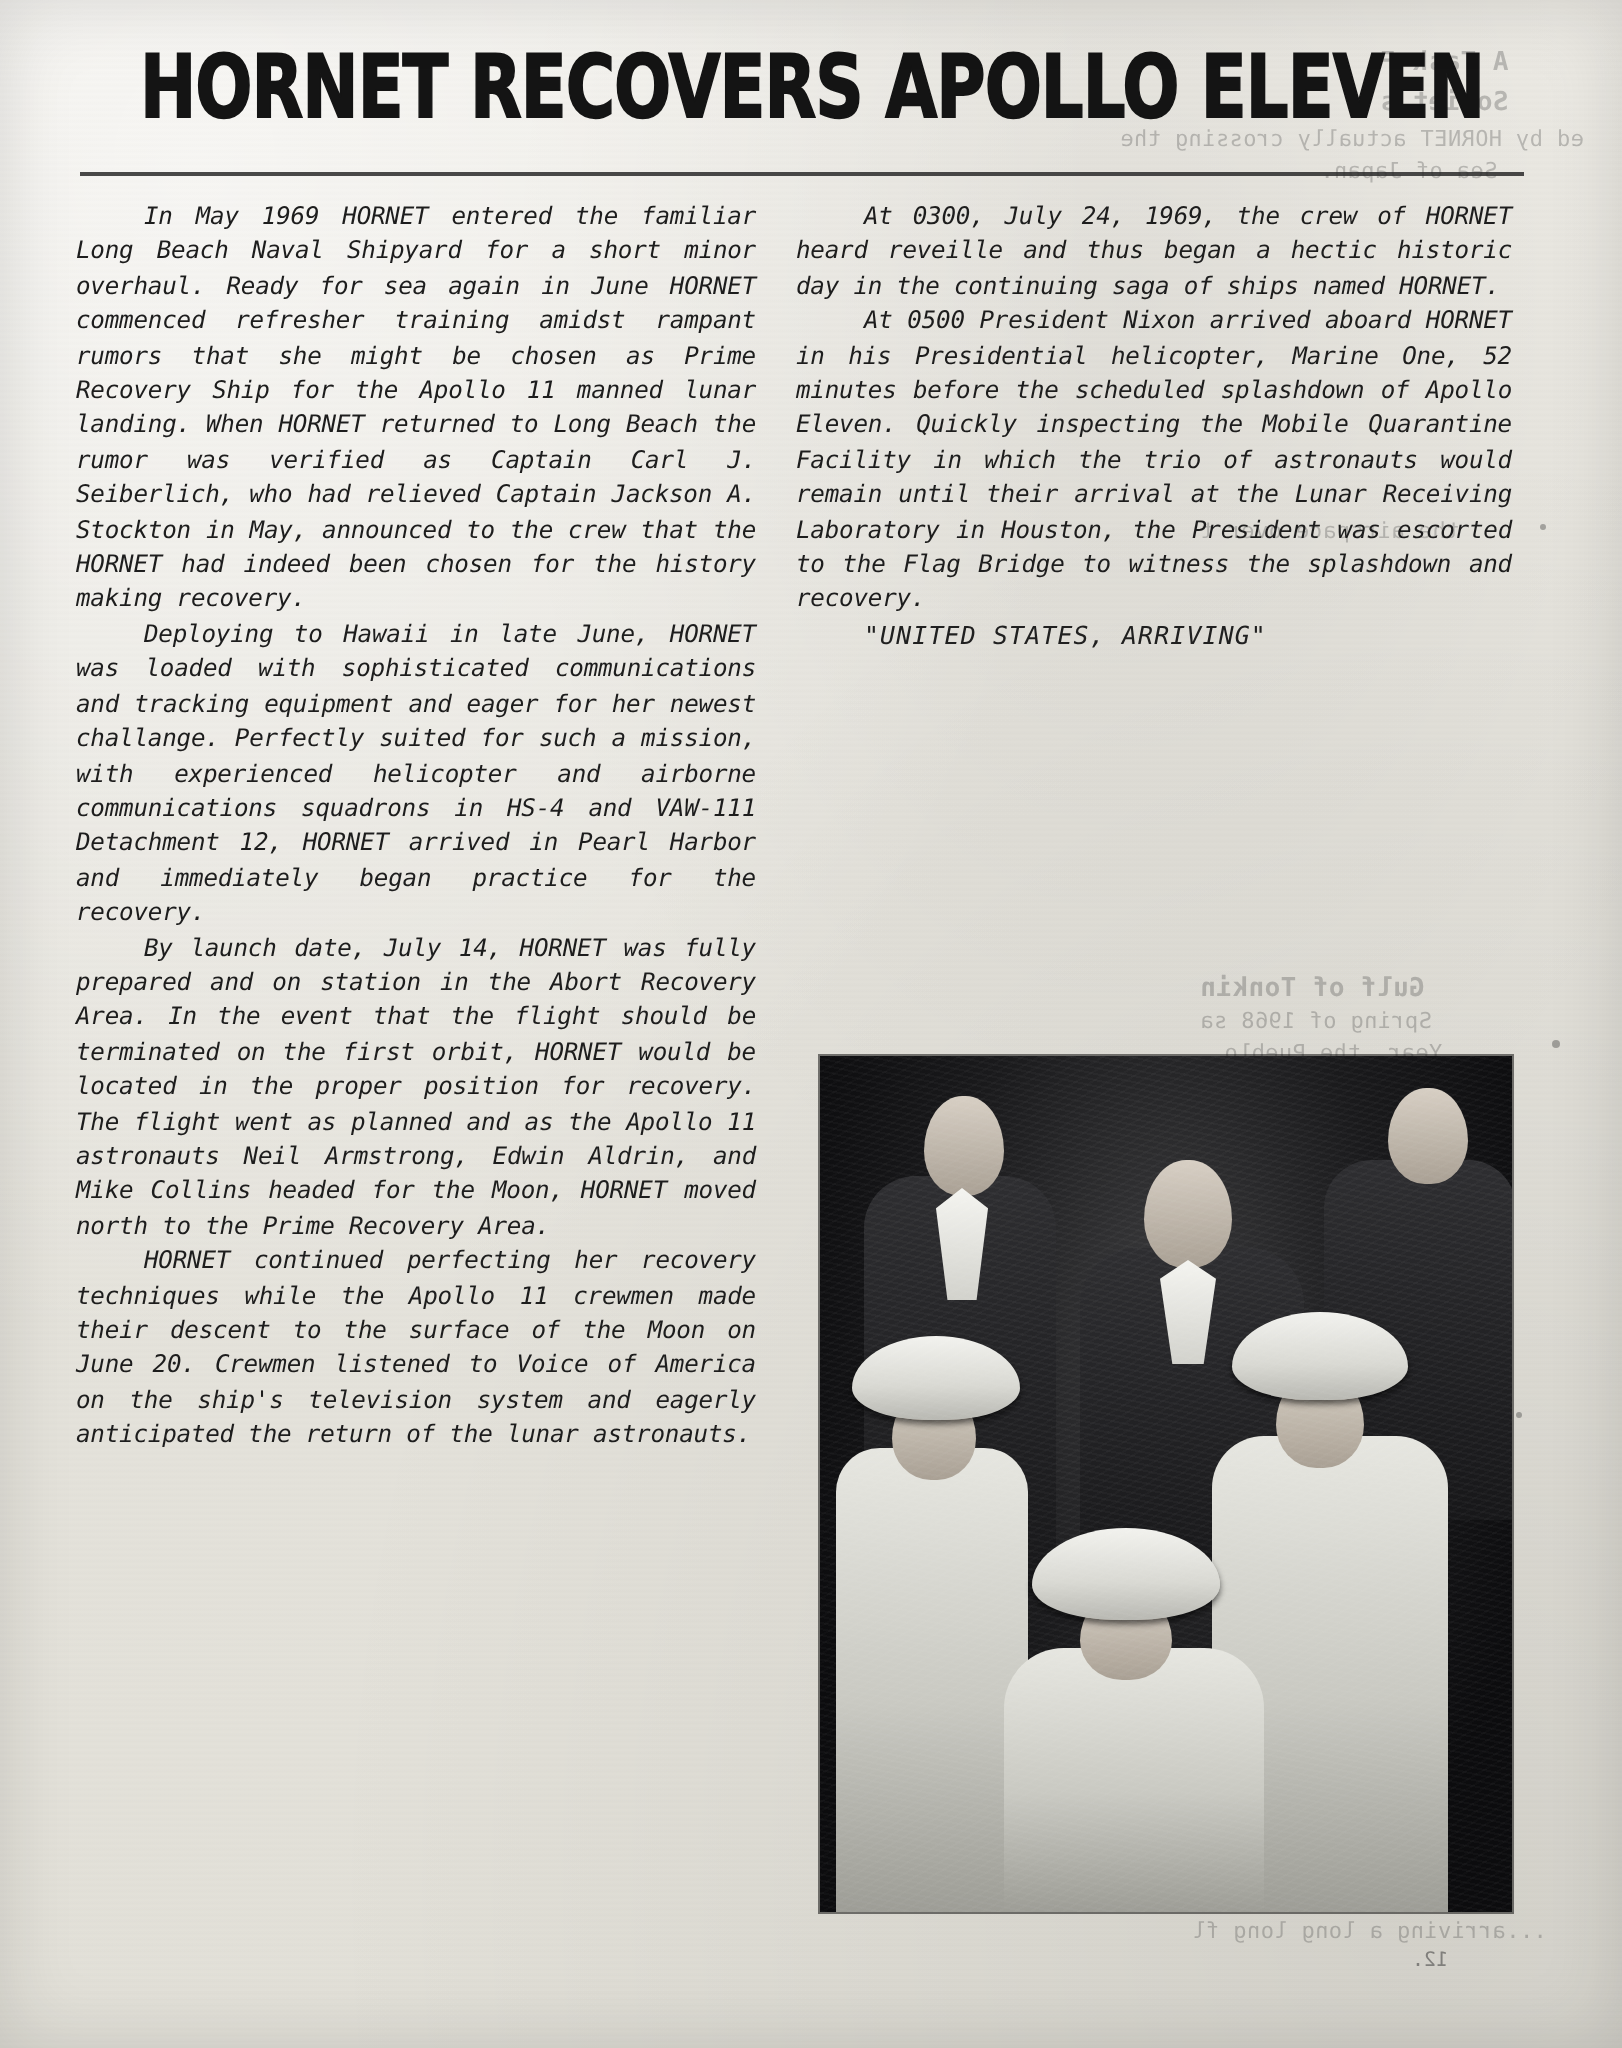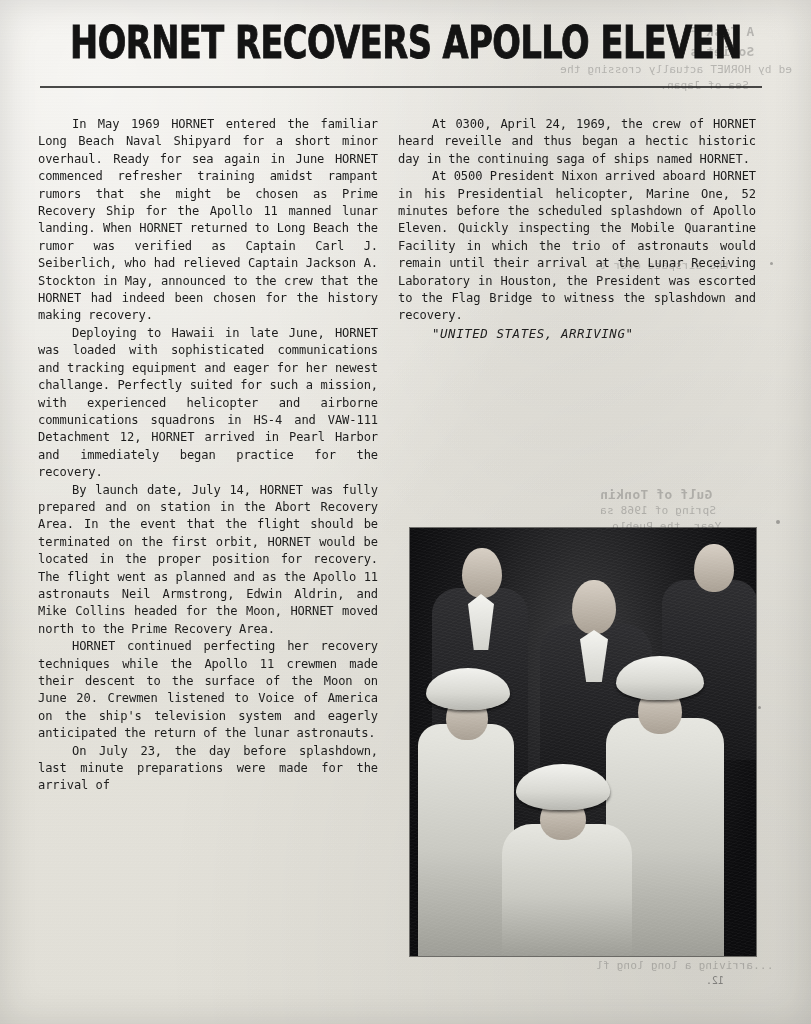--- a/index.html
+++ b/index.html
@@ -90,22 +90,23 @@
     font-size: 12.1px;
     line-height: 17.4px;
     color: #1d1d1d;
     text-align: justify;
     letter-spacing: -0.1px;
   }
   .col.left { left: 38px; width: 340px; }
   .col.right { left: 398px; width: 358px; }
 
   .col p {
-    margin: 16px 0 0 0;
+    margin: 0 0 0 0;
     text-indent: 34px;
+    font-style: italic;
   }
   .col p + p { margin-top: 0; }
 
   .caption {
     margin-top: 16px;
     font-style: italic;
     font-size: 12.4px;
     letter-spacing: .6px;
     text-indent: 0;
     color: #202020;
@@ -201,25 +202,24 @@
     <div class="ghost" style="left:596px; top:958px;">...arriving a long long fl</div>
 
     <div class="headline">HORNET RECOVERS APOLLO ELEVEN</div>
     <div class="rule"></div>
 
     <div class="col left">
       <p>In May 1969 HORNET entered the familiar Long Beach Naval Shipyard for a short minor overhaul. Ready for sea again in June HORNET commenced refresher training amidst rampant rumors that she might be chosen as Prime Recovery Ship for the Apollo 11 manned lunar landing. When HORNET returned to Long Beach the rumor was verified as Captain Carl J. Seiberlich, who had relieved Captain Jackson A. Stockton in May, announced to the crew that the HORNET had indeed been chosen for the history making recovery.</p>
       <p>Deploying to Hawaii in late June, HORNET was loaded with sophisticated communications and tracking equipment and eager for her newest challange. Perfectly suited for such a mission, with experienced helicopter and airborne communications squadrons in HS-4 and VAW-111 Detachment 12, HORNET arrived in Pearl Harbor and immediately began practice for the recovery.</p>
       <p>By launch date, July 14, HORNET was fully prepared and on station in the Abort Recovery Area. In the event that the flight should be terminated on the first orbit, HORNET would be located in the proper position for recovery. The flight went as planned and as the Apollo 11 astronauts Neil Armstrong, Edwin Aldrin, and Mike Collins headed for the Moon, HORNET moved north to the Prime Recovery Area.</p>
       <p>HORNET continued perfecting her recovery techniques while the Apollo 11 crewmen made their descent to the surface of the Moon on June 20. Crewmen listened to Voice of America on the ship's television system and eagerly anticipated the return of the lunar astronauts.</p>
-      <p>On July 23, the day before splashdown, last minute preparations were made for the arrival of</p>
     </div>
 
     <div class="col right">
-      <p>At 0300, April 24, 1969, the crew of HORNET heard reveille and thus began a hectic historic day in the continuing saga of ships named HORNET.</p>
+      <p>At 0300, July 24, 1969, the crew of HORNET heard reveille and thus began a hectic historic day in the continuing saga of ships named HORNET.</p>
       <p>At 0500 President Nixon arrived aboard HORNET in his Presidential helicopter, Marine One, 52 minutes before the scheduled splashdown of Apollo Eleven. Quickly inspecting the Mobile Quarantine Facility in which the trio of astronauts would remain until their arrival at the Lunar Receiving Laboratory in Houston, the President was escorted to the Flag Bridge to witness the splashdown and recovery.</p>
       <p class="caption">"UNITED STATES, ARRIVING"</p>
     </div>
 
     <div class="photo">
       <div class="bg"></div>
 
       <div class="dark-suit" style="left:22px; top:60px; width:96px; height:210px; border-radius:26px 26px 0 0;"></div>
       <div class="head" style="left:52px; top:20px; width:40px; height:50px;"></div>
       <div class="shirt-white" style="left:58px; top:66px; width:26px; height:56px; clip-path:polygon(50% 0,100% 18%,78% 100%,22% 100%,0 18%);"></div>

